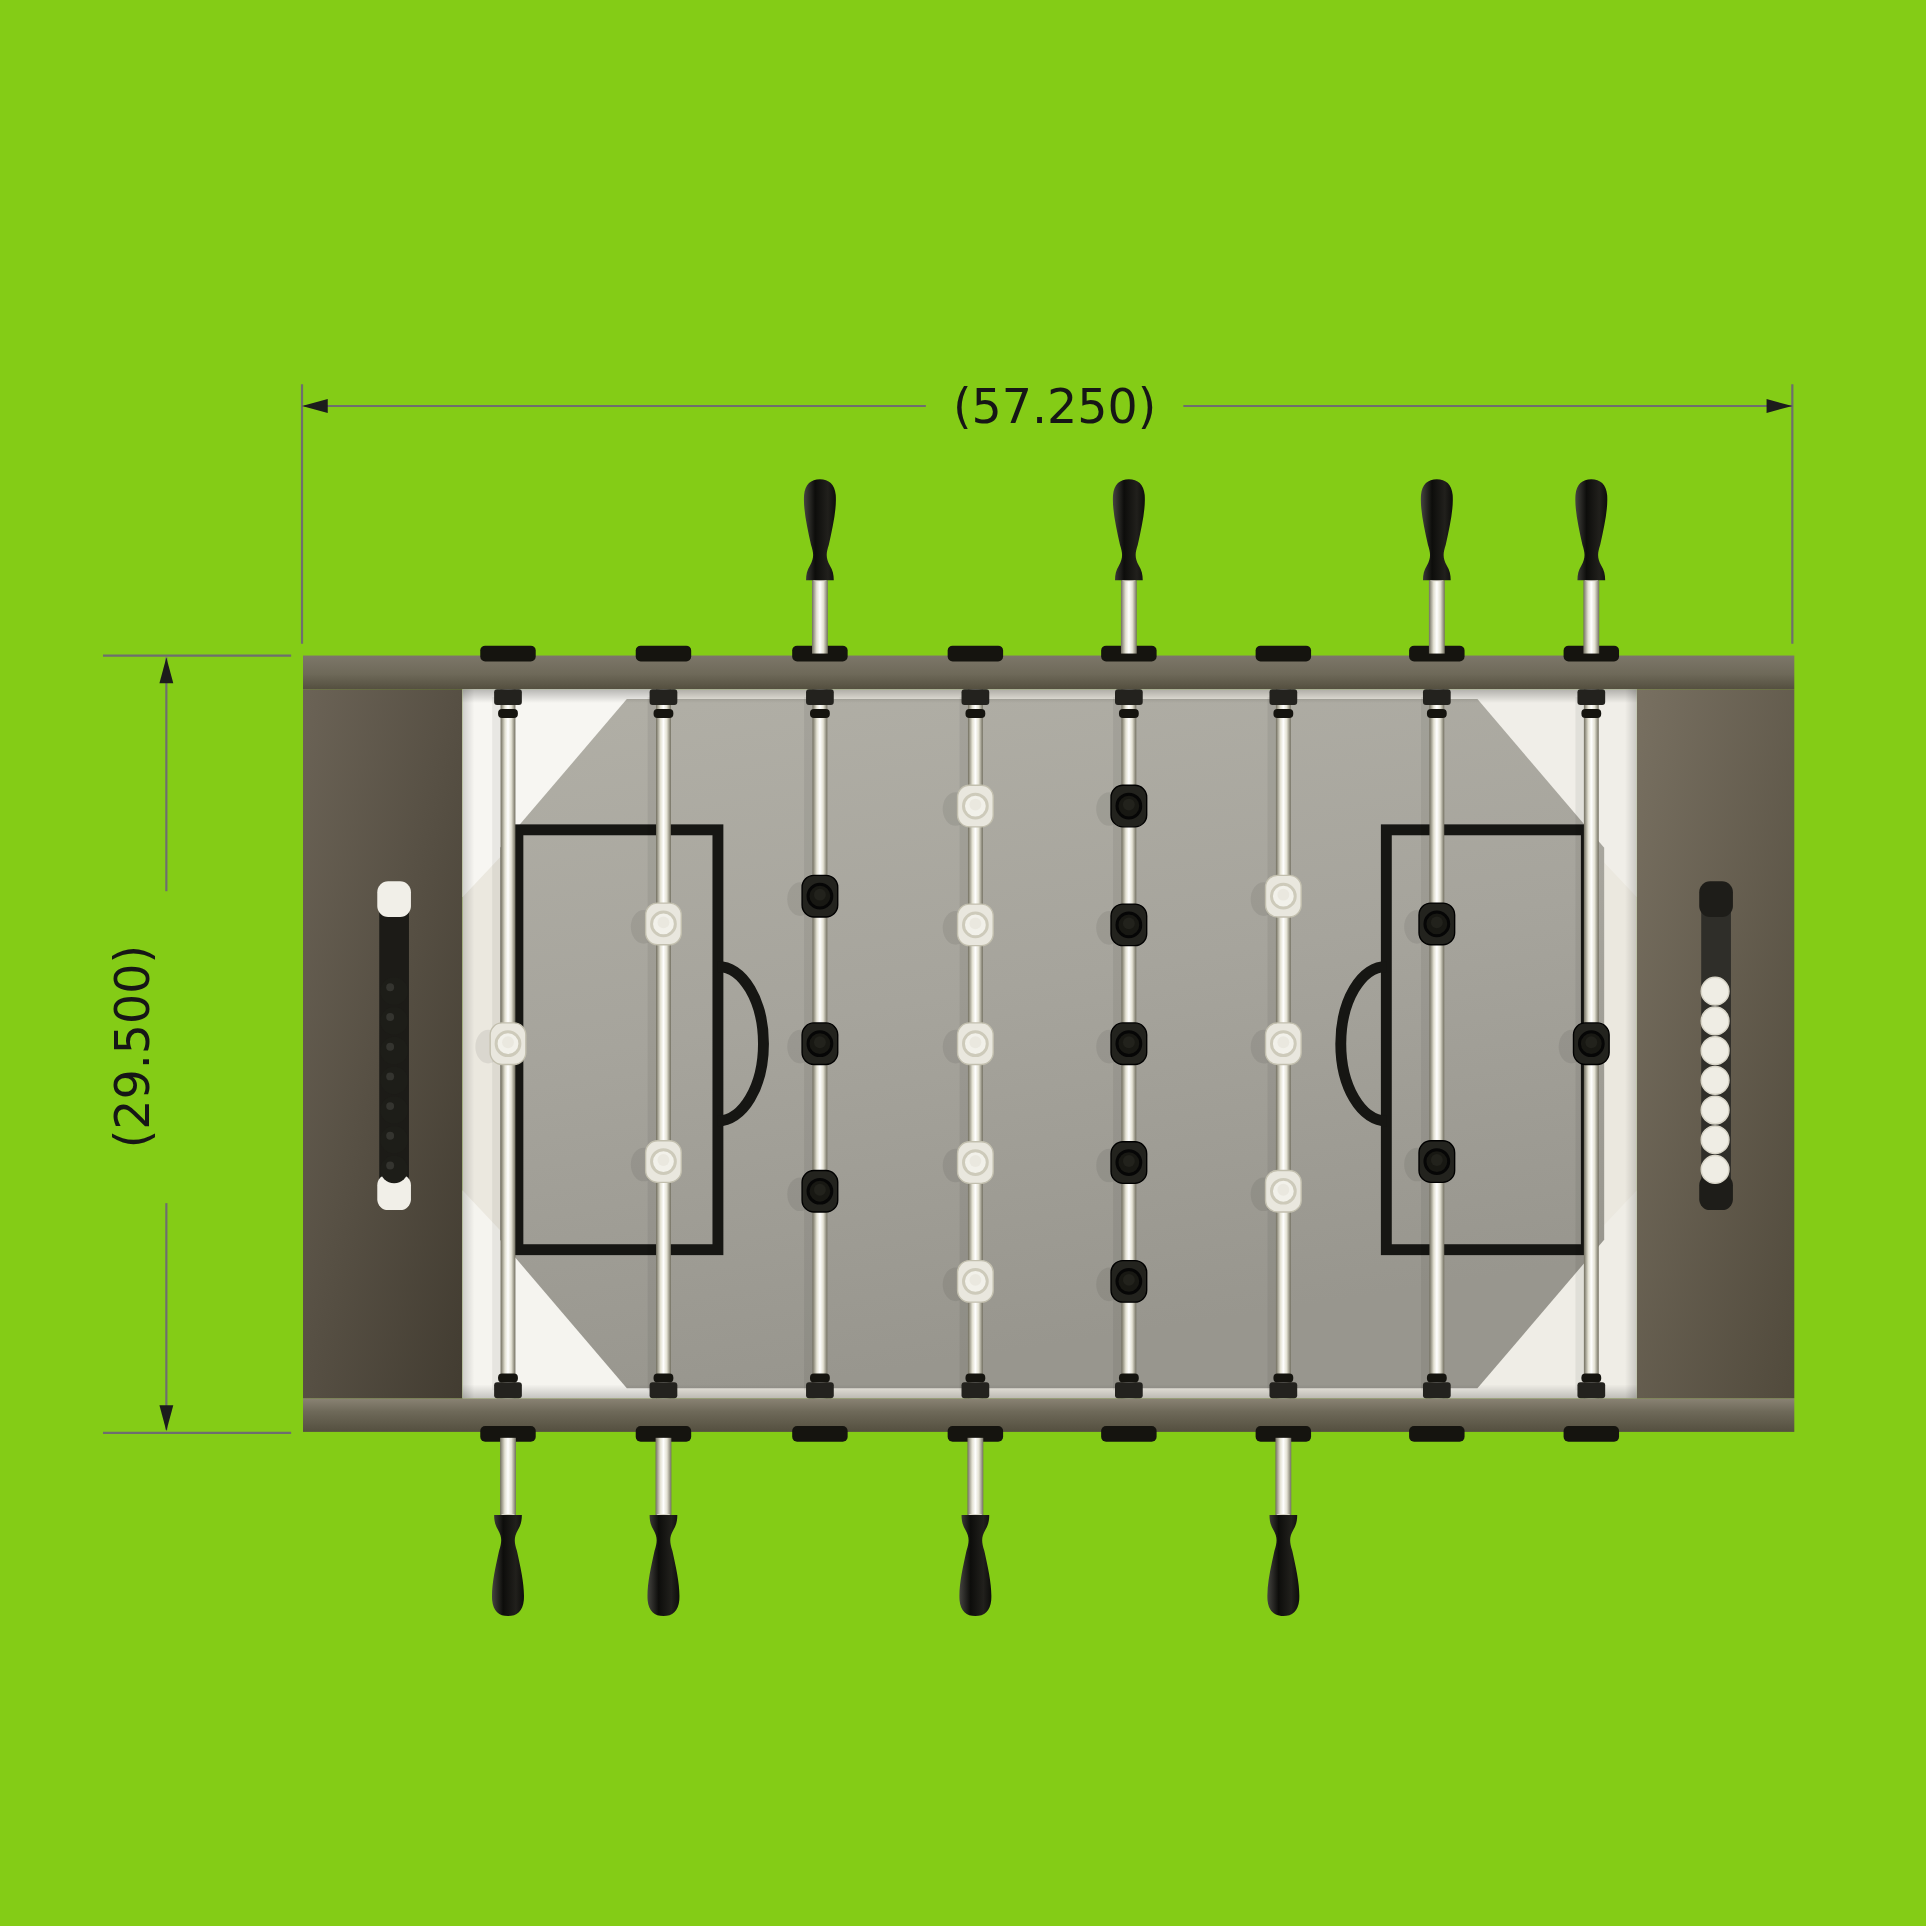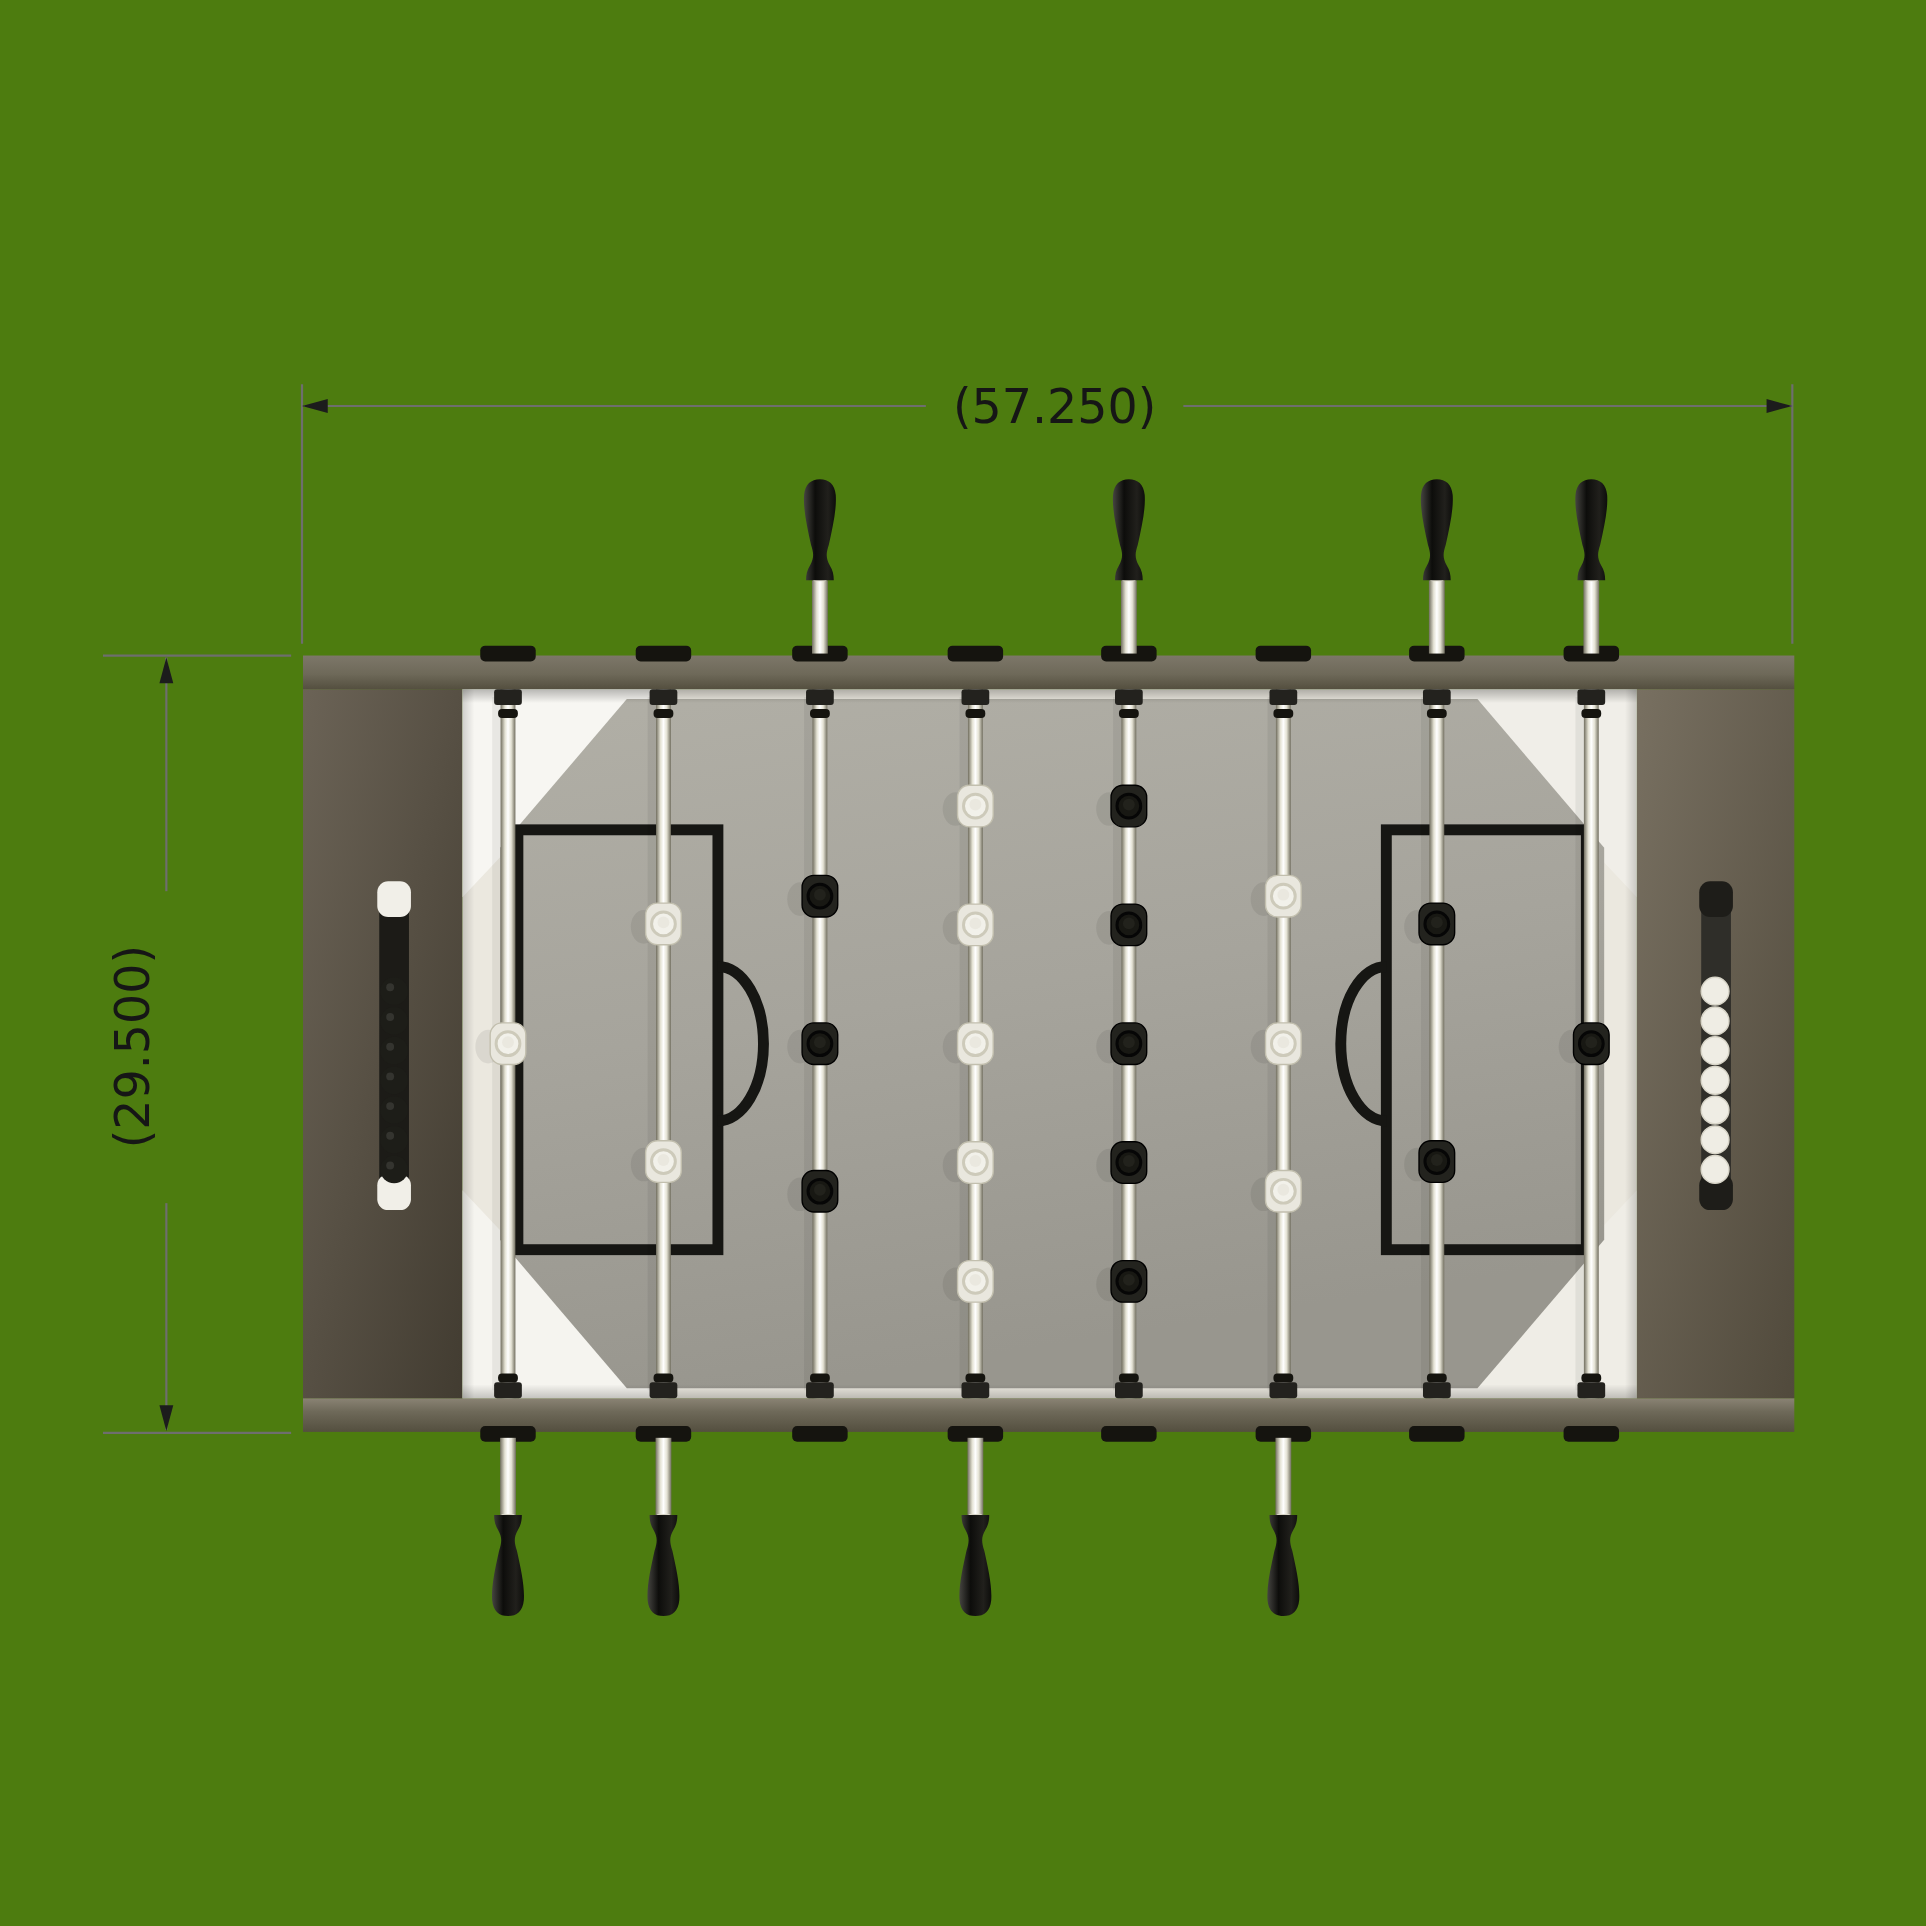--- a/index.html
+++ b/index.html
@@ -1,16 +1,16 @@
 <!DOCTYPE html>
 <html><head>
 <meta charset="utf-8">
 <style>
   html,body{margin:0;padding:0;background:#ffffff;}
-  .canvas{position:relative;width:1927px;height:1927px;background:#4d7c0f;overflow:hidden;}
+  .canvas{position:relative;width:1927px;height:1927px;background:#84cc16;overflow:hidden;}
   svg{position:absolute;inset:0;display:block;}
   .dimtext{font-family:"DejaVu Sans","Liberation Sans",sans-serif;font-size:48px;fill:#161616;}
 </style>
 </head>
 <body>
 
 <div class="canvas">
   <svg id="drawing" width="1927" height="1927" viewBox="0 0 1946 1946">
     <defs id="defs">
         <linearGradient id="railG" x1="0" y1="0" x2="0" y2="1">

